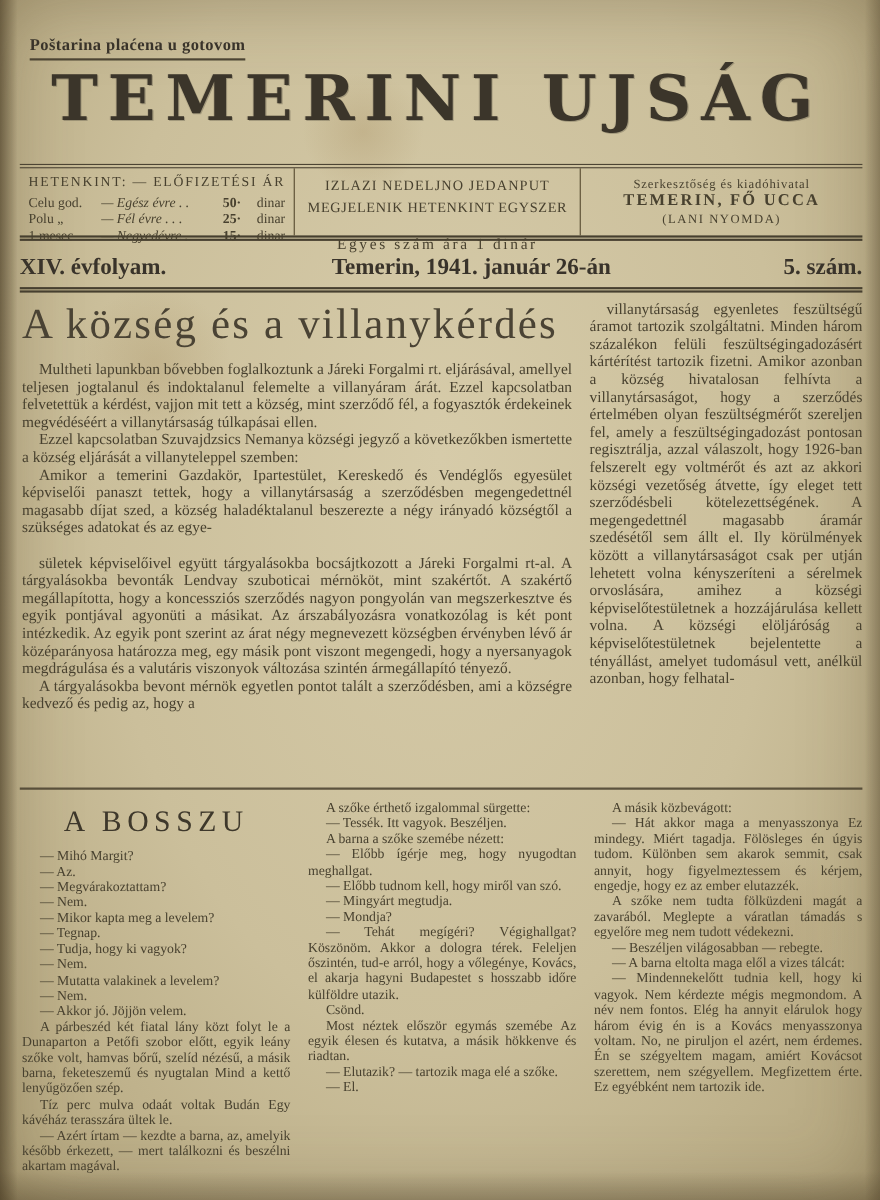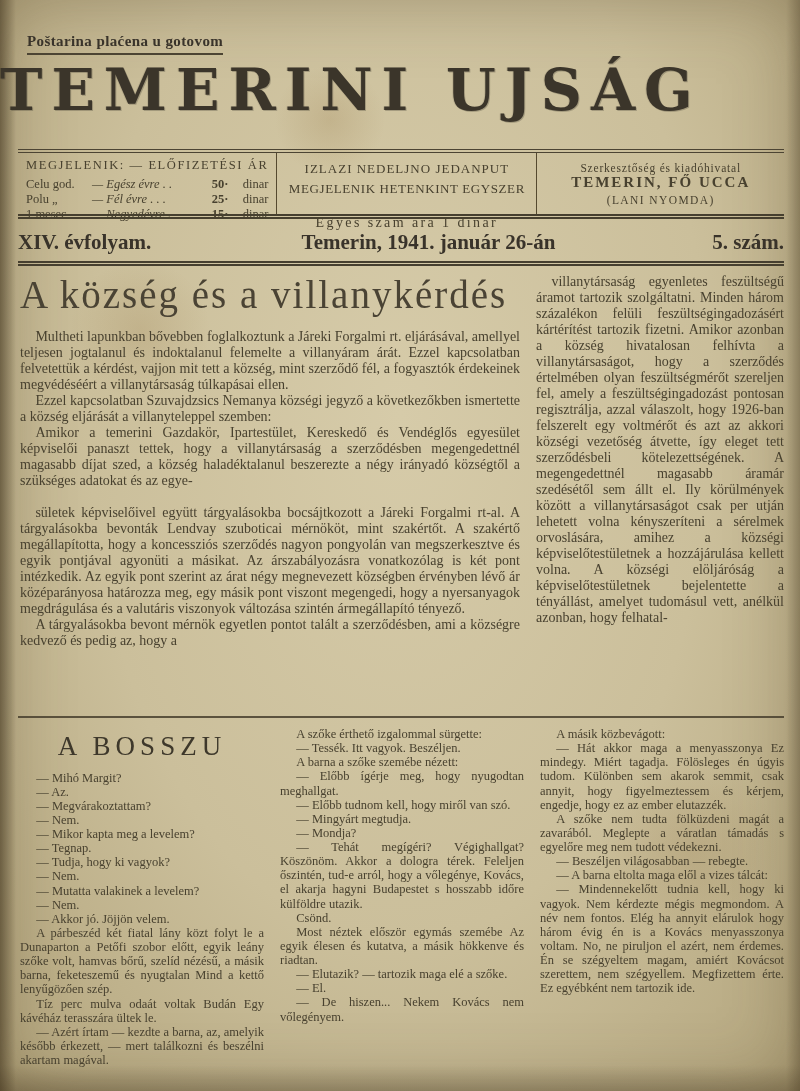--- a/index.html
+++ b/index.html
@@ -31,21 +31,21 @@
   }
   .postage{
     position:absolute;left:27px;top:33px;
     font-size:15px;font-weight:bold;letter-spacing:.4px;
     color:var(--ink-dark);
     border-bottom:2px solid #4c4433;
     padding-bottom:3px;
   }
   .masthead{
     position:absolute;top:56px;left:0;right:5px;
-    margin:0;
+    margin:0;text-align:center;
     font-family:"DejaVu Serif", serif;
     font-size:57px;font-weight:bold;letter-spacing:9px;
     color:#3b352a;
     text-shadow:1px 1px 0 rgba(59,53,42,.28), -1px 0 0 rgba(59,53,42,.12);
     white-space:nowrap;
   }
   
   .band{
     position:absolute;top:149px;left:18px;right:16px;height:70px;
     border-top:4px double #4c4433;
@@ -118,21 +118,21 @@
 <body>
 
 <div class="page">
 
   <div class="postage">Poštarina plaćena u gotovom</div>
 
   <h1 class="masthead">TEMERINI UJSÁG</h1>
 
   <div class="band">
     <div class="band-cell band-left">
-      <div class="sub-title">MEGJELENIK: — ELŐFIZETÉSI ÁR</div>
+      <div class="sub-title">HETENKINT: — ELŐFIZETÉSI ÁR</div>
       <div class="price-row">
         <span class="price-sr">Celu god.</span>
         <span class="price-hu">— Egész évre . .</span>
         <span class="price-val">50·</span>
         <span class="price-unit">dinar</span>
       </div>
       <div class="price-row">
         <span class="price-sr">Polu „</span>
         <span class="price-hu">— Fél évre . . .</span>
         <span class="price-val">25·</span>
@@ -211,21 +211,20 @@
         <p class="para">A barna a szőke szemébe nézett:</p>
         <p class="para">— Előbb ígérje meg, hogy nyugodtan meghallgat.</p>
         <p class="para">— Előbb tudnom kell, hogy miről van szó.</p>
         <p class="para">— Mingyárt megtudja.</p>
         <p class="para">— Mondja?</p>
         <p class="para">— Tehát megígéri? Végighallgat? Köszönöm. Akkor a dologra térek. Feleljen őszintén, tud-e arról, hogy a vőlegénye, Kovács, el akarja hagyni Budapestet s hosszabb időre külföldre utazik.</p>
         <p class="para">Csönd.</p>
         <p class="para">Most néztek először egymás szemébe Az egyik élesen és kutatva, a másik hökkenve és riadtan.</p>
         <p class="para">— Elutazik? — tartozik maga elé a szőke.</p>
         <p class="para">— El.</p>
-        <p class="para">— De hiszen... Nekem Kovács nem vőlegényem.</p>
       </div>
     <div class="col">
         <p class="para">A másik közbevágott:</p>
         <p class="para">— Hát akkor maga a menyasszonya Ez mindegy. Miért tagadja. Fölösleges én úgyis tudom. Különben sem akarok semmit, csak annyit, hogy figyelmeztessem és kérjem, engedje, hogy ez az ember elutazzék.</p>
         <p class="para">A szőke nem tudta fölküzdeni magát a zavarából. Meglepte a váratlan támadás s egyelőre meg nem tudott védekezni.</p>
         <p class="para">— Beszéljen világosabban — rebegte.</p>
         <p class="para">— A barna eltolta maga elől a vizes tálcát:</p>
         <p class="para">— Mindennekelőtt tudnia kell, hogy ki vagyok. Nem kérdezte mégis megmondom. A név nem fontos. Elég ha annyit elárulok hogy három évig én is a Kovács menyasszonya voltam. No, ne piruljon el azért, nem érdemes. Én se szégyeltem magam, amiért Kovácsot szerettem, nem szégyellem. Megfizettem érte. Ez egyébként nem tartozik ide.</p>
       </div>
   </div>

